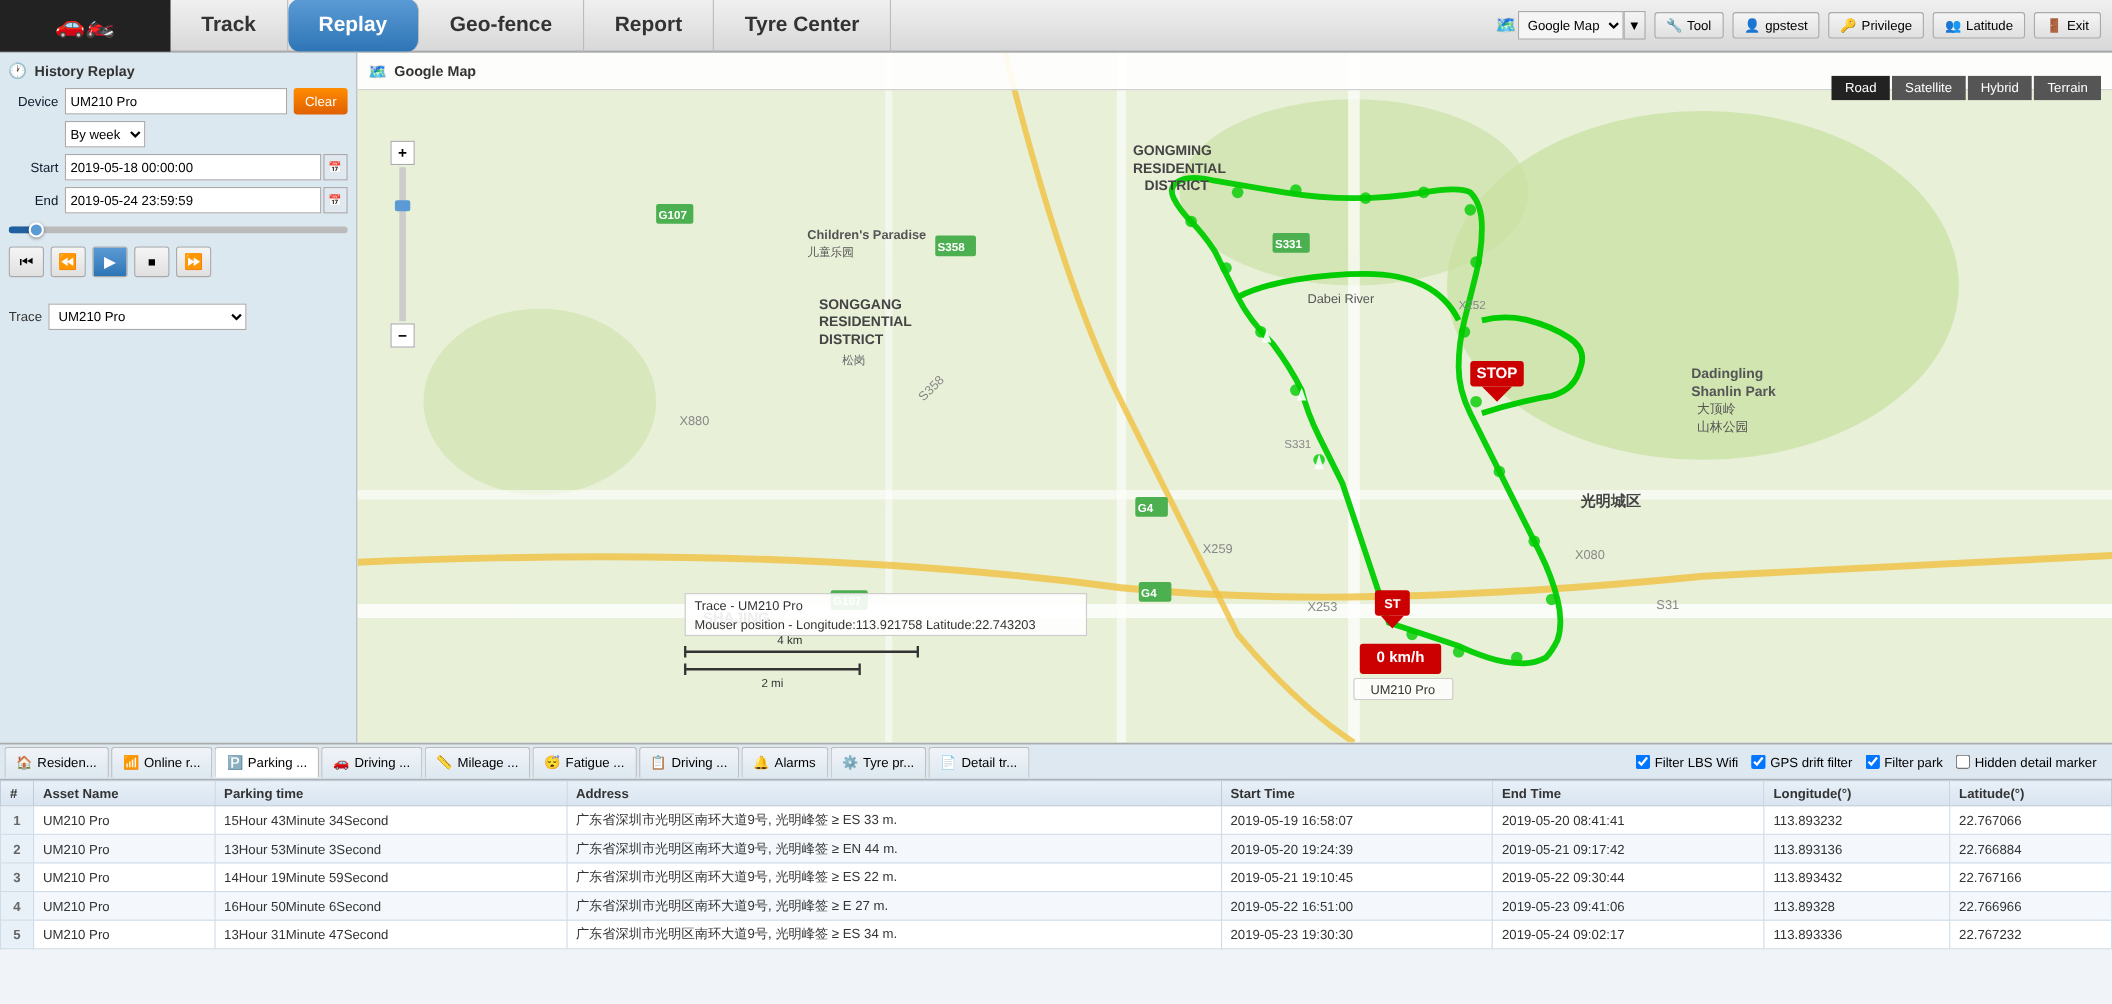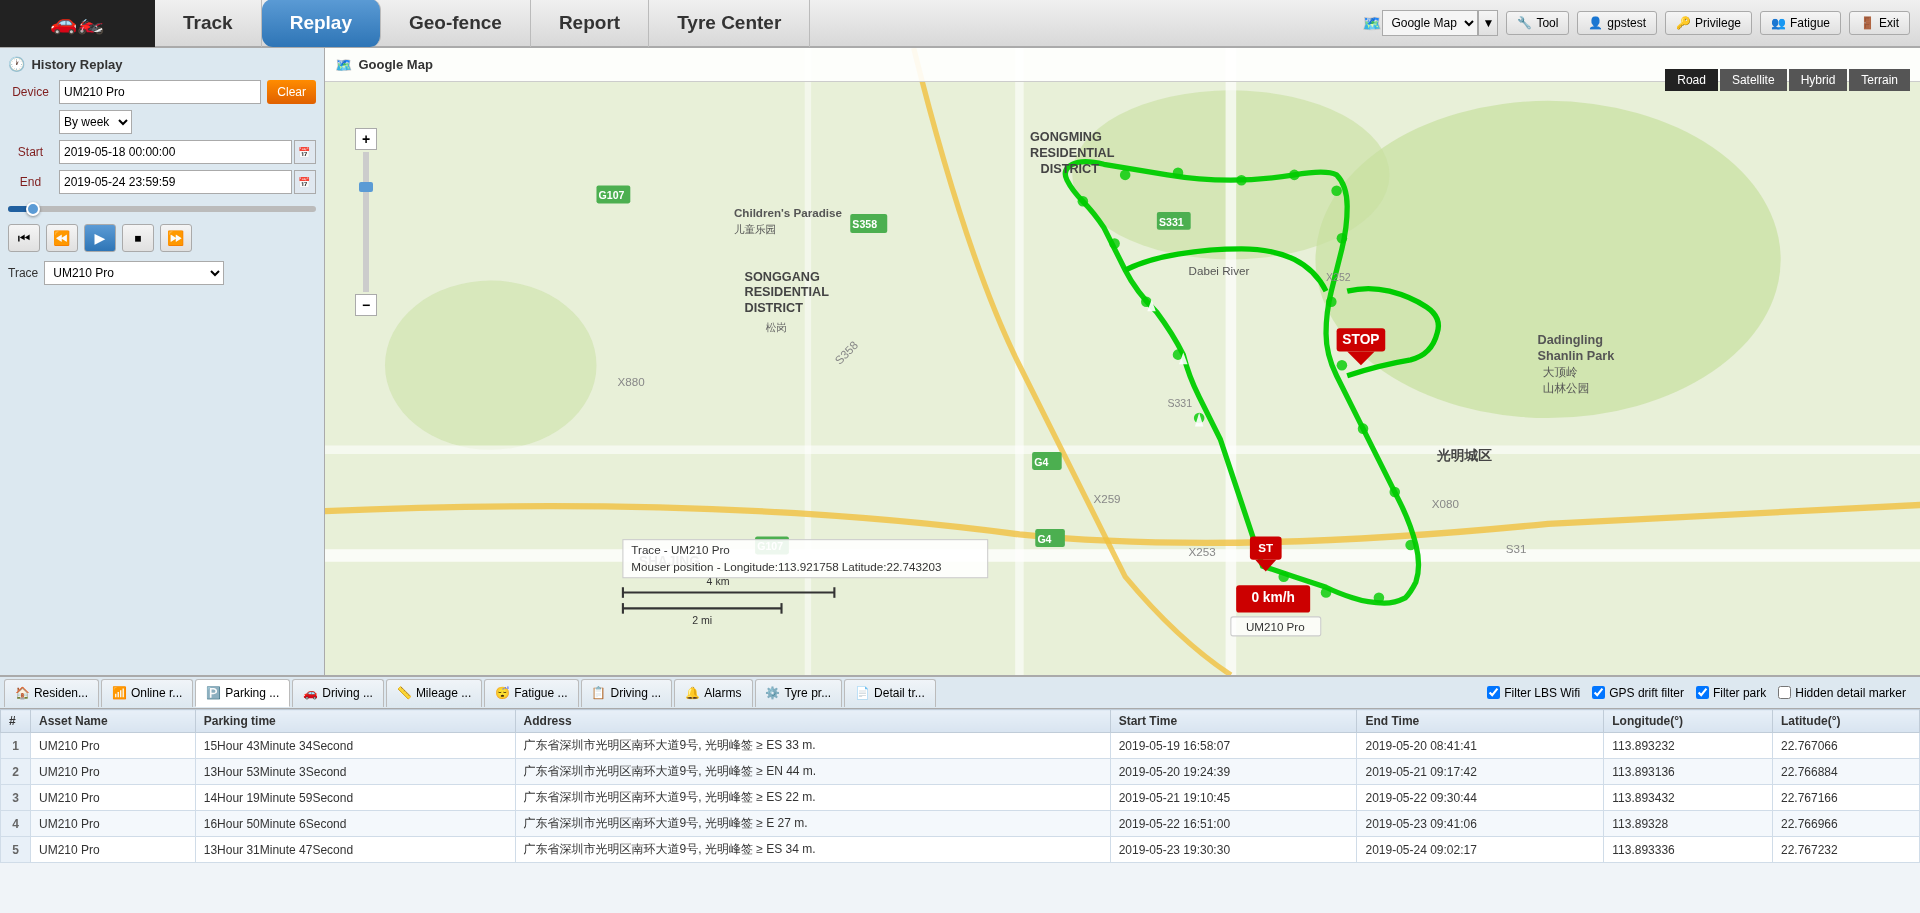--- a/index.html
+++ b/index.html
@@ -34,21 +34,21 @@
 
     
     #left-panel {
       width: 325px; background: #dce8f0; border-right: 1px solid #aaa;
       display: flex; flex-direction: column; padding: 8px; flex-shrink: 0;
     }
     #panel-title { display: flex; align-items: center; gap: 6px; font-weight: bold; font-size: 13px; margin-bottom: 8px; color: #333; }
     #panel-title .icon { color: #2060a0; font-size: 14px; }
 
     .form-row { display: flex; align-items: center; margin-bottom: 6px; }
-    .form-label { width: 45px; text-align: center; margin-right: 6px; color: #7f1d1d; font-size: 12px; flex-shrink: 0; }
+    .form-label { width: 45px; text-align: right; margin-right: 6px; color: #0f172a; font-size: 12px; flex-shrink: 0; }
     .form-input { flex: 1; height: 24px; border: 1px solid #aaa; background: #fff; padding: 0 4px; font-size: 12px; }
     .clear-btn {
       margin-left: 6px; padding: 2px 10px; background: linear-gradient(to bottom, #ff8c00, #e06000);
       color: #fff; border: none; border-radius: 3px; cursor: pointer; font-size: 12px; height: 24px;
     }
     .date-btn { width: 22px; height: 24px; background: #e0e8f0; border: 1px solid #aaa; cursor: pointer; display: flex; align-items: center; justify-content: center; font-size: 10px; margin-left: 2px; }
 
     #week-select { height: 24px; border: 1px solid #aaa; background: #fff; font-size: 12px; }
 
     #progress-bar-container { margin: 6px 0; }
@@ -59,21 +59,21 @@
     .playback-controls { display: flex; align-items: center; gap: 6px; margin: 6px 0; }
     .play-btn {
       width: 32px; height: 28px; background: linear-gradient(to bottom, #f5f5f5, #e0e0e0);
       border: 1px solid #aaa; border-radius: 3px; cursor: pointer; display: flex; align-items: center; justify-content: center; font-size: 14px;
     }
 
     .time-display { background: #fff; border: 1px solid #aaa; padding: 3px 8px; font-size: 12px; border-radius: 2px; }
     .count-display { background: #fff; border: 1px solid #aaa; padding: 3px 8px; font-size: 12px; border-radius: 2px; }
     .expand-btn { width: 24px; height: 24px; background: linear-gradient(to bottom, #f5f5f5, #e0e0e0); border: 1px solid #aaa; cursor: pointer; display: flex; align-items: center; justify-content: center; font-size: 12px; }
 
-    .trace-row { display: flex; align-items: center; margin-top: 3px; }
+    .trace-row { display: flex; align-items: center; margin-top: 18px; }
     .trace-label { margin-right: 6px; font-size: 12px; color: #333; }
     .trace-select { height: 24px; border: 1px solid #aaa; background: #fff; font-size: 12px; padding: 0 4px; width: 180px; }
 
     
     #map-area { flex: 1; position: relative; overflow: hidden; background: #e8f0e0; }
     #map-header {
       position: absolute; top: 0; left: 0; right: 0; height: 34px; background: rgba(255,255,255,0.9);
       border-bottom: 1px solid #ccc; display: flex; align-items: center; padding: 0 10px; gap: 6px; z-index: 10;
     }
     #map-title { font-size: 13px; font-weight: bold; color: #333; }
@@ -147,21 +147,21 @@
     <div class="top-btn">
       <span>👤</span>
       <span>gpstest</span>
     </div>
     <div class="top-btn">
       <span>🔑</span>
       <span>Privilege</span>
     </div>
     <div class="top-btn">
       <span>👥</span>
-      <span>Fatigue</span>
+      <span>Latitude</span>
     </div>
     <div class="top-btn">
       <span>🚪</span>
       <span>Exit</span>
     </div>
   </div>
 </div>
 
 <div id="main-area" style="height: 627px;">
 

